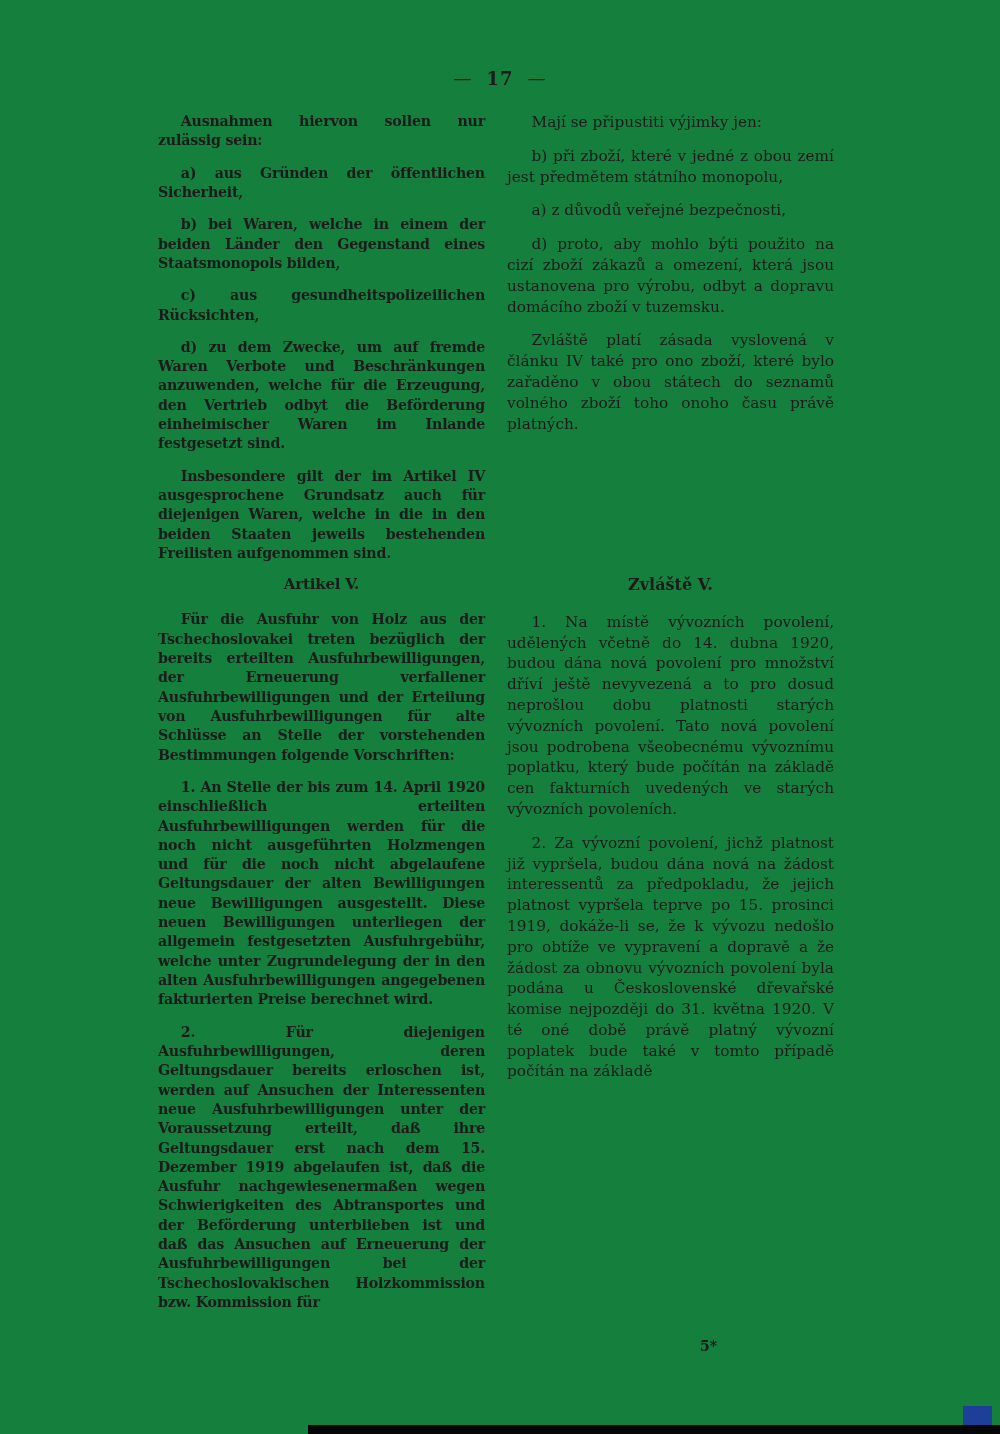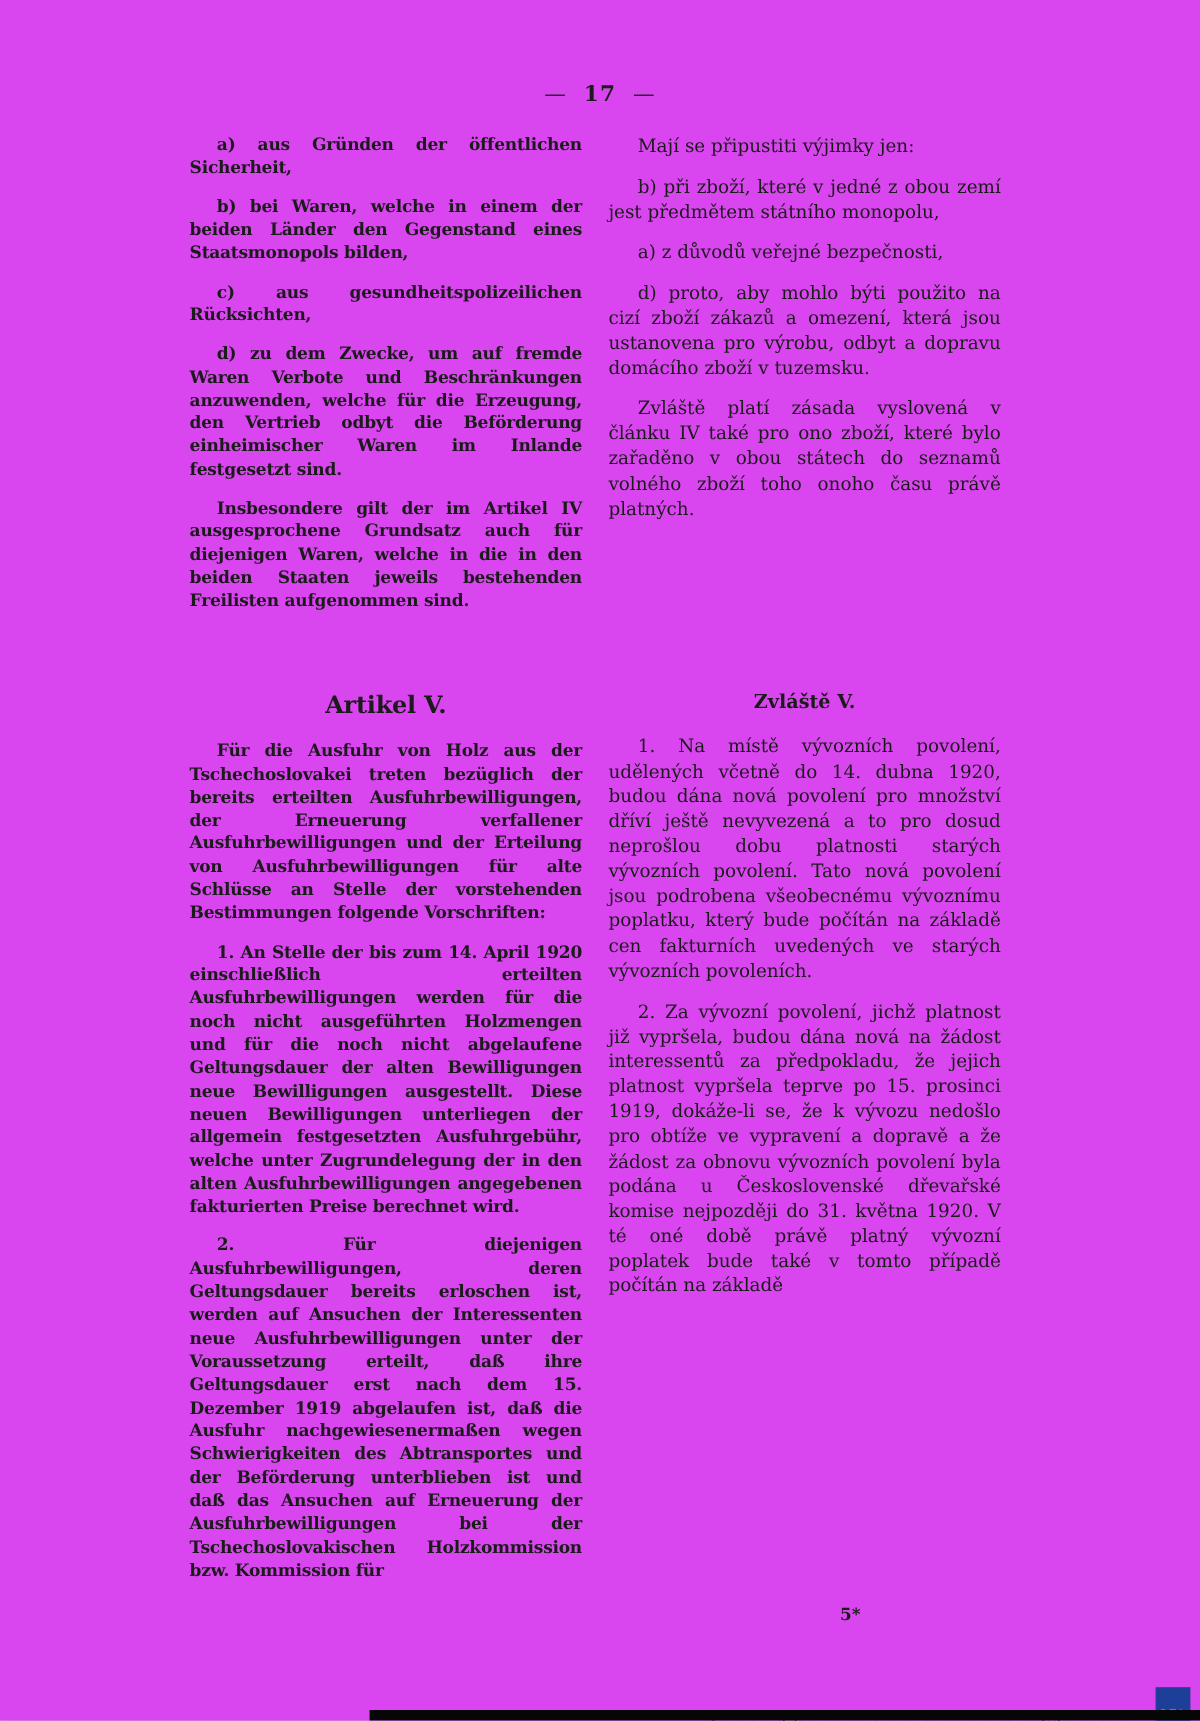--- a/index.html
+++ b/index.html
@@ -5,21 +5,21 @@
   html, body {
     margin: 0;
     padding: 0;
     background: #d8d5d0;
   }
   .page {
     position: relative;
     width: 1000px;
     height: 1434px;
     margin: 0 auto;
-    background: #d946ef;
+    background: #15803d;
     color: #1b1b1b;
     font-family: "DejaVu Serif", serif;
     overflow: hidden;
     box-shadow: 0 0 6px rgba(0,0,0,.25);
   }
   .page-number {
     position: absolute;
     top: 68px;
     left: 0;
     width: 100%;
@@ -57,21 +57,21 @@
   }
   .section-top {
     min-height: 452px;
   }
   .col-heading {
     text-align: center;
     font-weight: bold;
     margin: 10px 0 16px 0;
     font-size: 16px;
   }
-  .col-german .col-heading { font-size: 20px; }
+  .col-german .col-heading { font-size: 15px; }
   .printers-mark {
     position: absolute;
     left: 700px;
     top: 1338px;
     font-weight: bold;
     font-size: 14px;
     font-family: "DejaVu Serif", serif;
   }
   .footer-credit {
     position: absolute;
@@ -109,20 +109,21 @@
 <div class="page">
 
   <div class="page-number">
     <span class="dash">—</span><span>17</span><span class="dash">—</span>
   </div>
 
   <div class="content">
 
     <div class="col col-german">
       <div class="section-top">
+        <p>Ausnahmen hiervon sollen nur zulässig sein:</p>
         <p>a) aus Gründen der öffentlichen Sicherheit,</p>
         <p>b) bei Waren, welche in einem der beiden Länder den Gegenstand eines Staatsmonopols bilden,</p>
         <p>c) aus gesundheitspolizeilichen Rücksichten,</p>
         <p>d) zu dem Zwecke, um auf fremde Waren Verbote und Beschränkungen anzuwenden, welche für die Erzeugung, den Vertrieb odbyt die Beförderung einheimischer Waren im Inlande festgesetzt sind.</p>
         <p>Insbesondere gilt der im Artikel IV ausgesprochene Grundsatz auch für diejenigen Waren, welche in die in den beiden Staaten jeweils bestehenden Freilisten aufgenommen sind.</p>
       </div>
       <div class="col-heading">Artikel V.</div>
       <p>Für die Ausfuhr von Holz aus der Tschechoslovakei treten bezüglich der bereits erteilten Ausfuhrbewilligungen, der Erneuerung verfallener Ausfuhrbewilligungen und der Erteilung von Ausfuhrbewilligungen für alte Schlüsse an Stelle der vorstehenden Bestimmungen folgende Vorschriften:</p>
       <p>1. An Stelle der bis zum 14. April 1920 einschließlich erteilten Ausfuhrbewilligungen werden für die noch nicht ausgeführten Holzmengen und für die noch nicht abgelaufene Geltungsdauer der alten Bewilligungen neue Bewilligungen ausgestellt. Diese neuen Bewilligungen unterliegen der allgemein festgesetzten Ausfuhrgebühr, welche unter Zugrundelegung der in den alten Ausfuhrbewilligungen angegebenen fakturierten Preise berechnet wird.</p>
       <p>2. Für diejenigen Ausfuhrbewilligungen, deren Geltungsdauer bereits erloschen ist, werden auf Ansuchen der Interessenten neue Ausfuhrbewilligungen unter der Voraussetzung erteilt, daß ihre Geltungsdauer erst nach dem 15. Dezember 1919 abgelaufen ist, daß die Ausfuhr nachgewiesenermaßen wegen Schwierigkeiten des Abtransportes und der Beförderung unterblieben ist und daß das Ansuchen auf Erneuerung der Ausfuhrbewilligungen bei der Tschechoslovakischen Holzkommission bzw. Kommission für</p>

